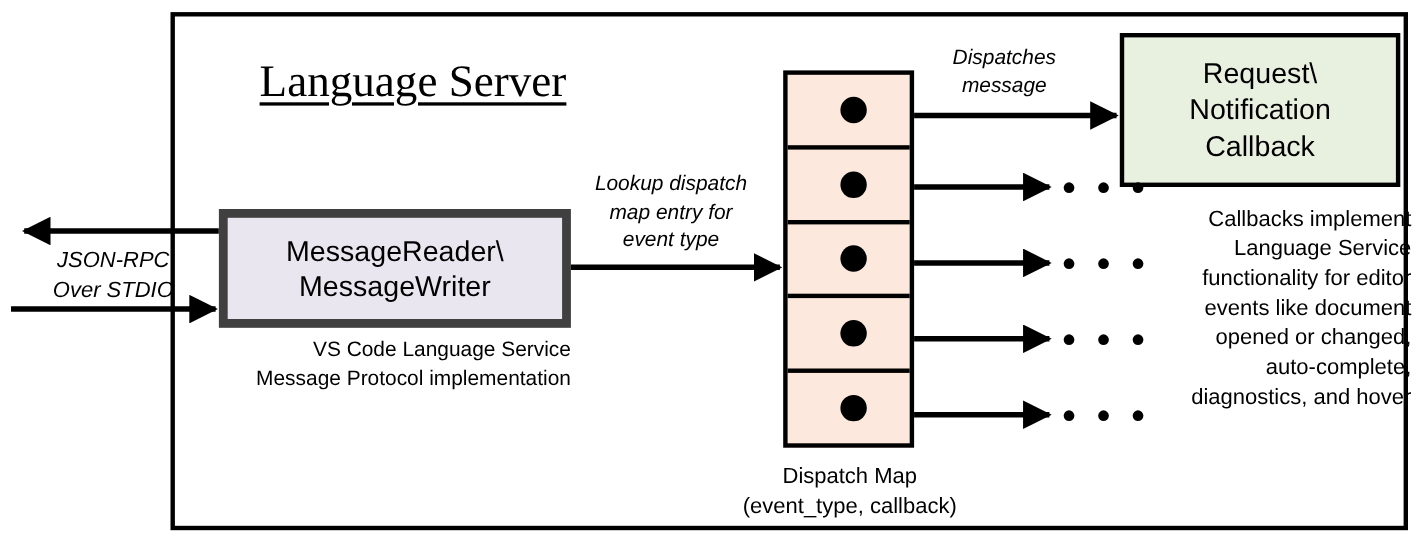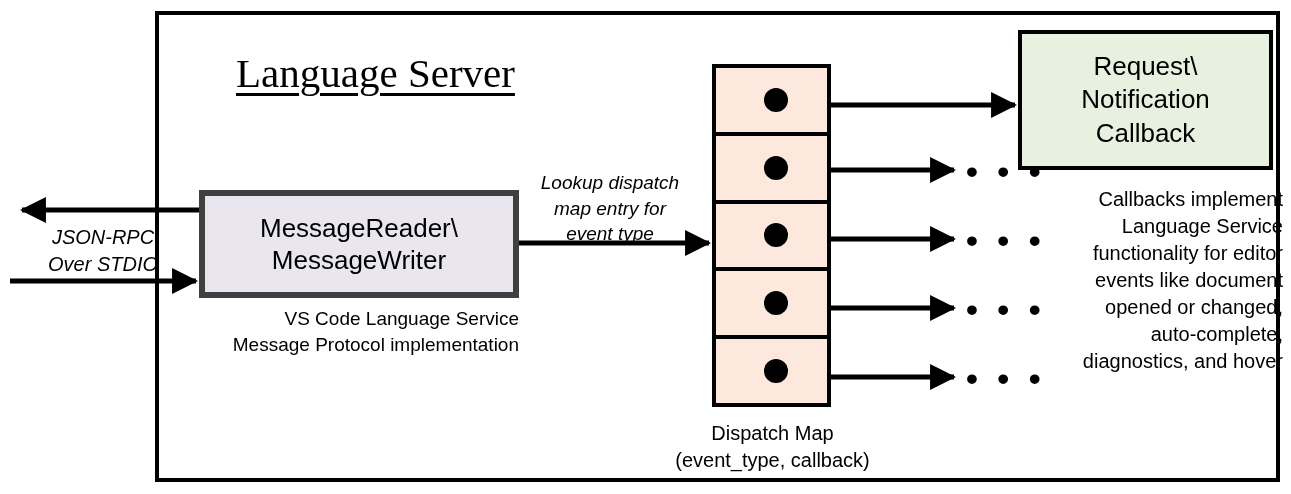--- a/index.html
+++ b/index.html
@@ -45,21 +45,21 @@
     font-family: Liberation Serif, serif;
   }
 
   
   #message-reader-box {
     left: 199px;
     top: 190px;
     width: 320px;
     height: 108px;
     background: #e9e6ef;
-    border: 6px solid #404040;
+    border: 8px solid #404040;
     box-sizing: border-box;
     display: flex;
     align-items: center;
     justify-content: center;
   }
   #message-reader-label {
     font-size: 26px;
     line-height: 1.25;
     text-align: center;
     white-space: pre-line;
@@ -89,21 +89,20 @@
   
   #lookup-label {
     left: 517px;
     top: 155px;
     width: 186px;
     text-align: center;
     font-size: 19px;
     font-style: italic;
     line-height: 1.35;
     white-space: pre-line;
-    margin-top: 15px;
   }
 
   
   #dispatches-label {
     left: 838px;
     top: 40px;
     width: 150px;
     text-align: center;
     font-size: 19px;
     font-style: italic;
@@ -273,20 +272,22 @@
     <div class="map-row">
       <span class="map-dot"></span>
     </div>
     <div class="map-row">
       <span class="map-dot"></span>
     </div>
   </div>
   <div class="abs" id="dispatch-map-caption">Dispatch Map
 (event_type, callback)</div>
 
+  <div class="abs" id="dispatches-label">Dispatches
+message</div>
 
   <div class="abs" id="callback-box">
     <div id="callback-label">Request\
 Notification
 Callback</div>
   </div>
   <div class="abs" id="callback-caption">Callbacks implement
 Language Service
 functionality for editor
 events like document

